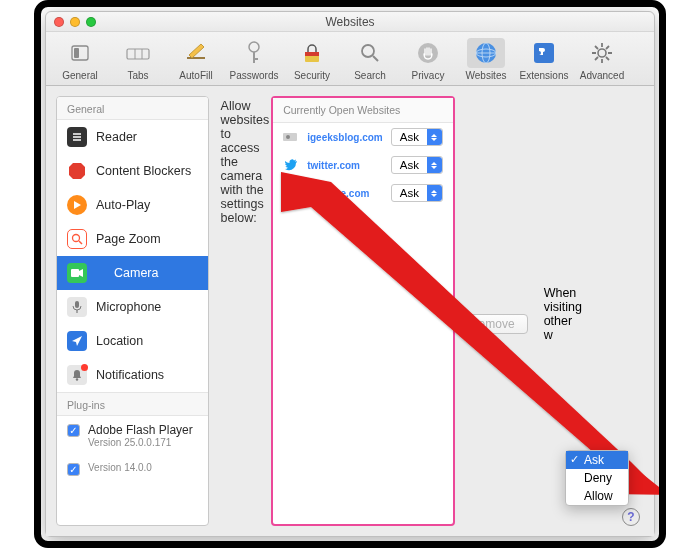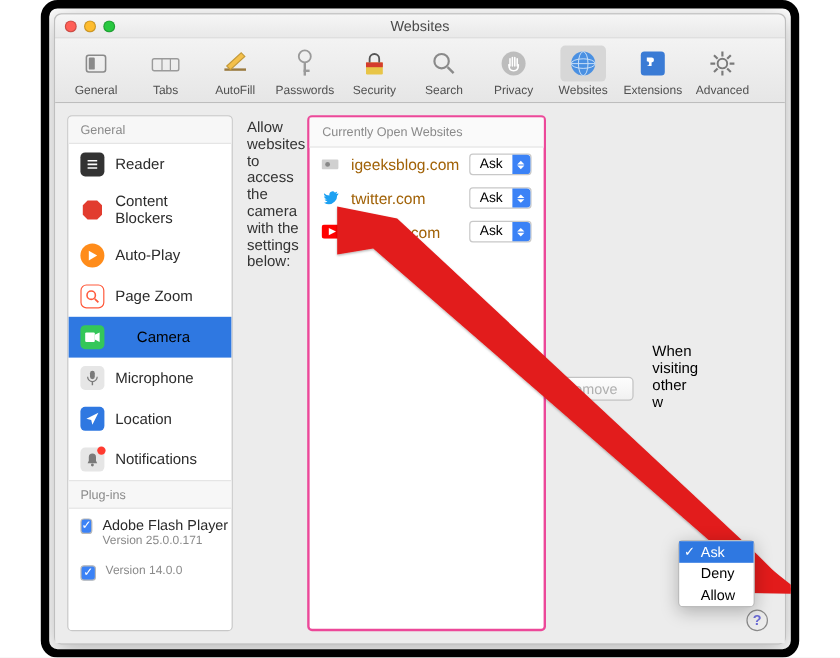--- a/index.html
+++ b/index.html
@@ -14,34 +14,34 @@
   .toolbar { display: flex; gap: 2px; padding: 4px 6px 2px 6px; background: linear-gradient(#f3f3f3,#e6e6e6); border-bottom: 1px solid #bdbdbd; }
   .tb-item { width: 56px; display: flex; flex-direction: column; align-items: center; gap: 2px; padding: 2px 0; border-radius: 4px; cursor: default; }
   .tb-item.selected .tb-icon-wrap { background: #d7d7d7; border-radius: 4px; }
   .tb-icon-wrap { width: 38px; height: 30px; display: flex; align-items: center; justify-content: center; }
   .tb-label { font-size: 10px; color: #505050; text-align: center; white-space: nowrap; }
   .content { flex: 1; display: flex; gap: 10px; padding: 10px; background: #ececec; }
   .sidebar { width: 195px; background: #fff; border: 1px solid #c8c8c8; border-radius: 4px; overflow-y: auto; display: flex; flex-direction: column; }
   .group-header { font-size: 10.5px; color: #8a8a8a; padding: 6px 10px 4px; background: #f7f7f7; border-bottom: 1px solid #e5e5e5; }
   .group-header.bt { border-top: 1px solid #e5e5e5; }
   .sb-item { display: flex; align-items: center; gap: 9px; padding: 7px 10px; font-size: 12.5px; color: #2b2b2b; cursor: default; }
-  .sb-item.selected { background: #2f78e1; color: #000000; gap: 27px; }
+  .sb-item.selected { background: #2f78e1; color: #ffffff; gap: 27px; }
   .sb-icon { width: 20px; height: 20px; flex: 0 0 20px; display: flex; align-items: center; justify-content: center; border-radius: 4px; }
   .plugin-item { display: flex; align-items: flex-start; gap: 8px; padding: 7px 10px; }
   .chk { width: 13px; height: 13px; border: 1px solid #b8b8b8; border-radius: 3px; background: #3b82f6; display: flex; align-items: center; justify-content: center; color: #fff; font-size: 10px; line-height: 1; margin-top: 1px; }
   .plugin-name { font-size: 12px; color: #2b2b2b; white-space: nowrap; overflow: hidden; text-overflow: ellipsis; max-width: 150px; }
   .plugin-ver { font-size: 10px; color: #8a8a8a; }
   .main { flex: 1; display: flex; flex-direction: row; }
   .main-title { font-size: 12.5px; color: #333; padding: 3px 2px 8px; }
   .panel { flex: 1; background: #fff; border: 2px solid #ec4899; border-radius: 4px; display: flex; flex-direction: column; }
   .panel-head { font-size: 10.5px; color: #8a8a8a; padding: 6px 10px; border-bottom: 1px solid #e5e5e5; background: #fafafa; }
   .panel-body { flex: 1; overflow: auto; }
   .site-row { display: flex; align-items: center; padding: 5px 10px; gap: 8px; }
   .site-icon { width: 16px; height: 16px; flex: 0 0 16px; display: flex; align-items: center; justify-content: center; font-size: 11px; }
-  .site-name { flex: 1; font-size: 13px; color: #a16207; }
+  .site-name { flex: 1; font-size: 10px; color: #3b82f6; font-weight: bold; }
   .sel { display: flex; align-items: center; background: #fff; border: 1px solid #c8c8c8; border-radius: 3px; height: 18px; font-size: 11.5px; cursor: default; }
   .sel-label { padding: 0 8px; }
   .sel-arrows { width: 15px; height: 100%; background: #3b82f6; border-radius: 0 3px 3px 0; display: flex; flex-direction: column; align-items: center; justify-content: center; }
   .tri-up { width: 0; height: 0; border-left: 3px solid transparent; border-right: 3px solid transparent; border-bottom: 3.5px solid #fff; margin-bottom: 1px; }
   .tri-down { width: 0; height: 0; border-left: 3px solid transparent; border-right: 3px solid transparent; border-top: 3.5px solid #fff; }
   .bottom-bar { display: flex; align-items: center; gap: 8px; padding: 8px 2px 2px; }
   .btn { background: linear-gradient(#fdfdfd,#f1f1f1); border: 1px solid #c3c3c3; border-radius: 4px; padding: 2px 12px; font-size: 12px; color: #555; cursor: default; margin-top: 20px; }
   .btn.disabled { color: #b0b0b0; }
   .spacer { flex: 1; }
   .footer-label { font-size: 12.5px; color: #000000; }

